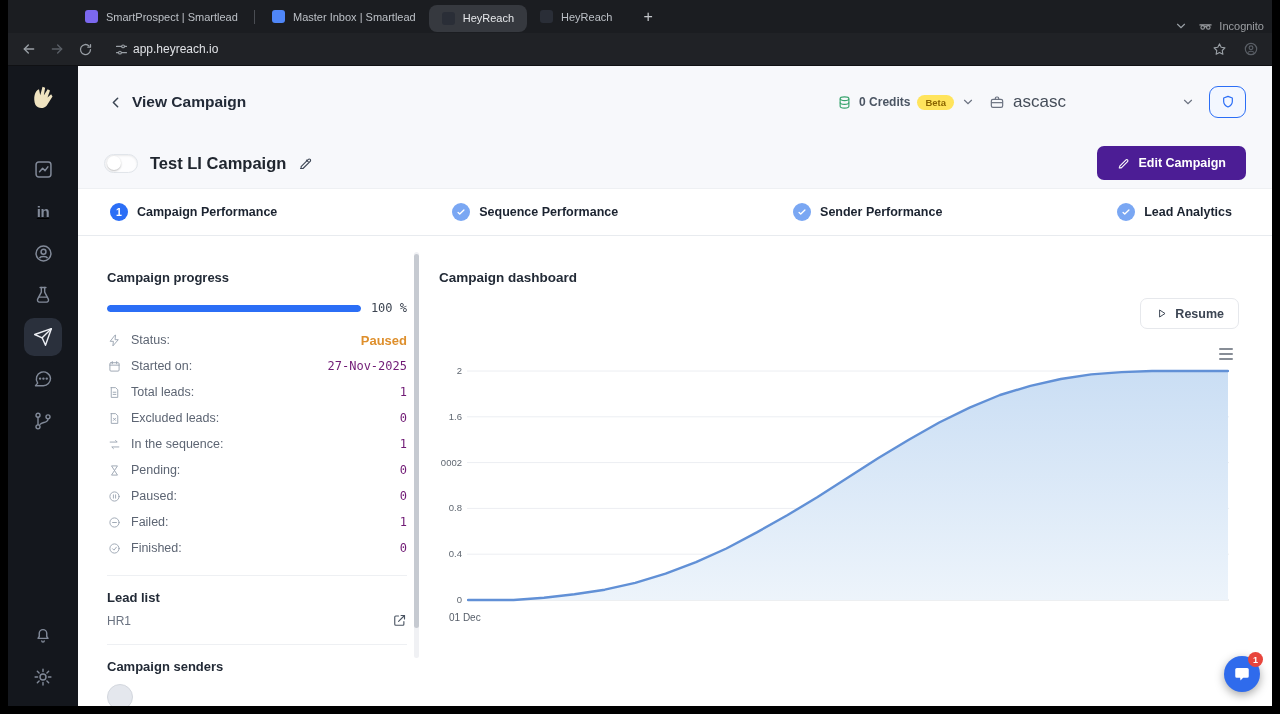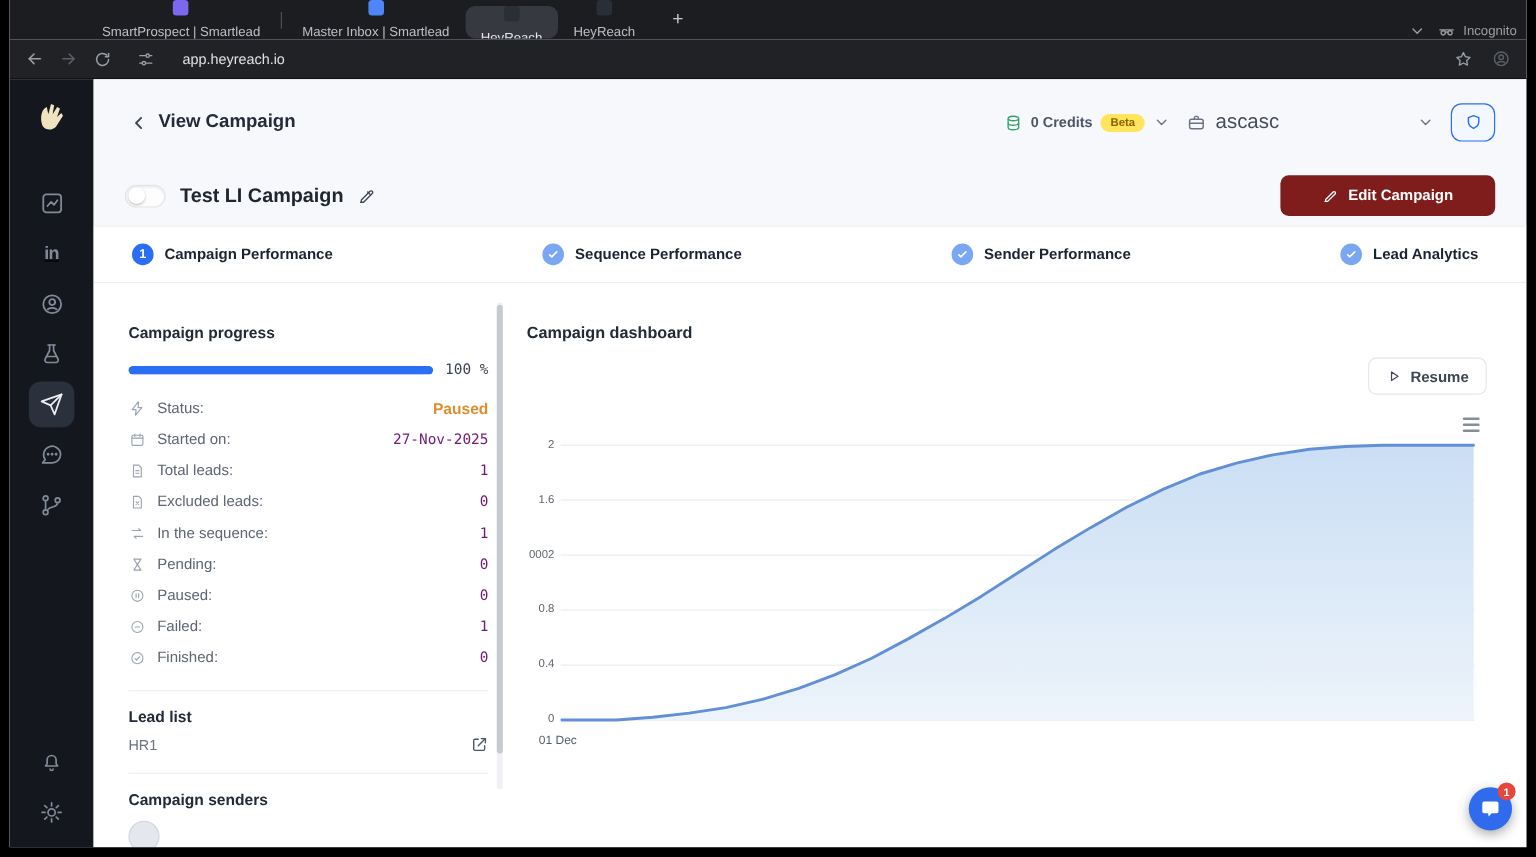--- a/index.html
+++ b/index.html
@@ -3,31 +3,31 @@
 <meta charset="utf-8">
 <title>HeyReach</title>
 <style>
   *{margin:0;padding:0;box-sizing:border-box;}
   html,body{width:1280px;height:714px;background:#000;overflow:hidden;font-family:"Liberation Sans",sans-serif;}
   .screen{position:relative;width:1280px;height:714px;background:#000;overflow:hidden;}
   .browser{position:absolute;left:8px;top:0;width:1264px;height:706px;background:#f7f8fb;overflow:hidden;}
 
   
   .tabstrip{height:33px;background:#1b1d21;display:flex;align-items:center;padding-left:64px;position:relative;color:#bcc0c6;}
-  .btab{display:flex;align-items:center;gap:8px;height:33px;padding:0 13px;font-size:11px;white-space:nowrap;overflow:hidden;max-width:178px;flex-direction:column;}
+  .btab{display:flex;align-items:center;gap:8px;height:33px;padding:0 13px;font-size:11px;white-space:nowrap;overflow:hidden;max-width:178px;}
   .btab.active{height:27px;margin-top:3px;background:#36393f;border-radius:8px;color:#e6e8eb;}
   .fav{width:13px;height:13px;border-radius:3px;flex:none;}
   .tabsep{width:1px;height:14px;background:#4a4d53;margin:0 4px;flex:none;}
   .newtab{font-size:16px;color:#c4c7cb;margin-left:12px;padding:0 6px;}
   .tabstrip-right{position:absolute;right:8px;top:0;height:33px;display:flex;align-items:flex-end;gap:10px;}
   .incog{display:flex;align-items:center;gap:6px;max-width:66px;overflow:hidden;white-space:nowrap;opacity:.7;color:#cfd2d6;font-size:11px;}
   .toolbar{height:33px;background:#202226;display:flex;align-items:center;gap:2px;padding:0 8px;border-bottom:1px solid #101114;position:relative;}
   .tbi{width:26px;height:26px;display:flex;align-items:center;justify-content:center;color:#9aa0a6;flex:none;}
   .tbi.dim{color:#5a5f66;}
-  .urlbox{display:flex;align-items:center;gap:22px;margin-left:12px;color:#dfe1e5;font-size:12px;}
+  .urlbox{display:flex;align-items:center;gap:3px;margin-left:12px;color:#dfe1e5;font-size:12px;}
   .toolbar-right{position:absolute;right:8px;display:flex;align-items:center;gap:6px;}
 
   
   .app{display:flex;height:640px;}
   .sidebar{width:70px;background:#14171d;display:flex;flex-direction:column;align-items:center;padding:12px 0 10px;flex:none;text-decoration:underline;}
   .logo{width:34px;height:34px;display:flex;align-items:center;justify-content:center;margin-bottom:38px;}
   .snav{display:flex;flex-direction:column;gap:4px;align-items:center;}
   .sni{width:38px;height:38px;border-radius:10px;display:flex;align-items:center;justify-content:center;color:#828a99;}
   .sni.active{background:#2a303c;color:#eceef3;}
   .side-bottom{margin-top:auto;display:flex;flex-direction:column;gap:4px;align-items:center;}
@@ -42,21 +42,21 @@
   .beta{background:#ffe45c;color:#8a6400;font-size:9.5px;font-weight:700;padding:2px 8px;border-radius:8px;}
   .workspace{display:flex;align-items:center;gap:8px;width:206px;font-size:17px;color:#454d59;}
   .workspace .sp{flex:1;}
   .shield-btn{width:37px;height:32px;border:1.5px solid #2b6ef6;border-radius:9px;background:#f3f7ff;display:flex;align-items:center;justify-content:center;color:#2b6ef6;}
 
   .campaign-row{position:absolute;top:72px;left:0;right:0;height:50px;display:flex;align-items:center;padding:0 26px;gap:12px;}
   .toggle{width:34px;height:19px;border-radius:10px;background:#fdfdfe;border:1px solid #e1e5ea;box-shadow:inset 0 1px 2px rgba(0,0,0,.08);position:relative;flex:none;}
   .knob{position:absolute;left:2px;top:1.5px;width:14px;height:14px;border-radius:50%;background:#fff;box-shadow:0 1px 2px rgba(0,0,0,.25);}
   .camp-name{font-size:16.5px;font-weight:700;color:#20262f;}
   .edit-pencil{color:#3e4756;display:flex;}
-  .btn-blue{margin-left:auto;display:flex;align-items:center;gap:8px;height:34px;padding:0 35px;border-radius:7px;background:#7f1d1d;color:#fff;font-size:12.5px;font-weight:600;border:none;}
+  .btn-blue{margin-left:auto;display:flex;align-items:center;gap:8px;height:34px;padding:0 20px;border-radius:7px;background:#4c1d95;color:#fff;font-size:12.5px;font-weight:600;border:none;}
 
   .steps{position:absolute;top:122px;left:0;right:0;height:48px;background:#fff;border-top:1px solid #eef0f3;border-bottom:1px solid #e8ebef;display:flex;align-items:center;justify-content:space-between;padding:0 40px 0 32px;}
   .step{display:flex;align-items:center;gap:9px;font-size:12.5px;font-weight:700;color:#1b2330;}
   .step-badge{width:18px;height:18px;border-radius:50%;background:#2b6ef6;color:#fff;font-size:10.5px;font-weight:700;display:flex;align-items:center;justify-content:center;}
   .step-check{width:18px;height:18px;border-radius:50%;background:#7aa7f3;color:#fff;display:flex;align-items:center;justify-content:center;}
 
   
   .content{position:absolute;top:170px;left:0;right:0;bottom:0;background:#fff;overflow:hidden;}
   .left-panel{position:absolute;left:29px;top:0;width:300px;}
   .sect-title{font-size:13px;font-weight:700;color:#222a36;}

